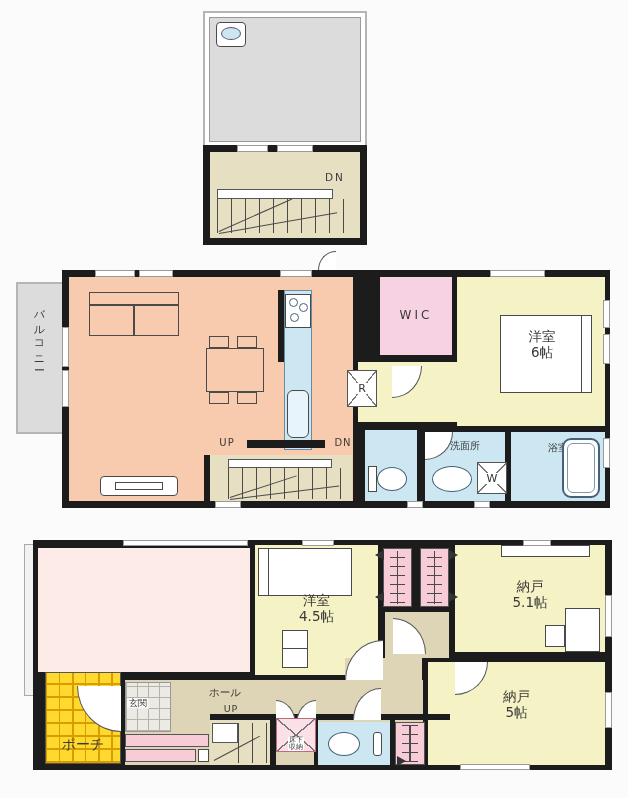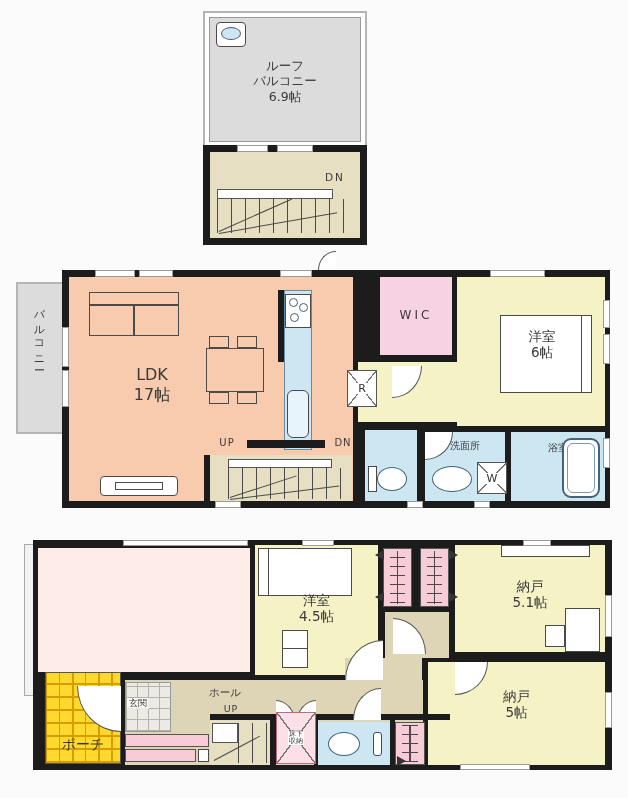--- a/index.html
+++ b/index.html
@@ -55,23 +55,20 @@
 </head>
 <body>
 
 <div class="canvas">
 
   <div class="abs" style="left:203px;top:11px;width:164px;height:137px;background:#fff;border:2px solid #b5b5b5;box-sizing:border-box;"></div>
   <div class="room" style="left:209px;top:17px;width:152px;height:125px;background:var(--balcony);border:1px solid #999;box-sizing:border-box;"></div>
   <div class="whitebox" style="left:216px;top:22px;width:30px;height:25px;border-radius:4px;position:absolute;">
     <div class="circ" style="left:4px;top:4px;width:20px;height:13px;background:#cde7f2;border-color:#557;"></div>
   </div>
-  <div class="lbl" style="left:215px;top:58px;width:140px;font-size:12.5px;">ルーフ
-バルコニー
-6.9帖</div>
 
   <div class="floorbox" style="left:203px;top:145px;width:164px;height:100px;">
     <div class="room" style="left:7px;top:7px;width:150px;height:86px;background:var(--stairs);"></div>
     <div class="win" style="left:34px;top:0;width:31px;height:7px;"></div>
     <div class="win" style="left:74px;top:0;width:36px;height:7px;"></div>
     <div class="lbl" style="left:112px;top:26px;width:40px;font-size:10.5px;letter-spacing:2px;">DN</div>
     <div class="landing" style="left:14px;top:44px;width:116px;height:10px;"></div>
     <div class="room treads-v" style="left:14px;top:54px;width:138px;height:34px;"></div>
     <div class="diag" style="left:16px;top:86px;width:80px;transform:rotate(-24deg);"></div>
     <div class="diag" style="left:16px;top:88px;width:120px;transform:rotate(-10deg);"></div>
@@ -106,22 +103,20 @@
 
     <div class="sofa" style="left:27px;top:22px;width:90px;height:44px;"></div>
     <div class="outline room" style="left:147px;top:66px;width:20px;height:12px;"></div>
     <div class="outline room" style="left:175px;top:66px;width:20px;height:12px;"></div>
     <div class="outline room" style="left:144px;top:78px;width:58px;height:44px;"></div>
     <div class="outline room" style="left:147px;top:122px;width:20px;height:12px;"></div>
     <div class="outline room" style="left:175px;top:122px;width:20px;height:12px;"></div>
     <div class="whitebox room" style="left:38px;top:206px;width:78px;height:20px;border-radius:4px;">
       <div class="outline" style="position:absolute;left:14px;top:5px;width:48px;height:8px;border-width:1px;"></div>
     </div>
-    <div class="lbl" style="left:30px;top:95px;width:120px;font-size:16px;">LDK
-17帖</div>
 
     <div class="room" style="left:142px;top:185px;width:6px;height:46px;background:var(--wall);"></div>
     <div class="room" style="left:148px;top:185px;width:142px;height:46px;background:var(--stairs);">
       <div class="landing" style="left:18px;top:4px;width:104px;height:9px;"></div>
       <div class="room treads-v" style="left:18px;top:13px;width:122px;height:31px;"></div>
       <div class="diag" style="left:20px;top:42px;width:70px;transform:rotate(-18deg);"></div>
       <div class="diag" style="left:20px;top:44px;width:110px;transform:rotate(-7deg);"></div>
     </div>
     <div class="room" style="left:185px;top:170px;width:78px;height:8px;background:var(--wall);"></div>
     <div class="lbl" style="left:150px;top:167px;width:30px;font-size:10px;letter-spacing:1px;">UP</div>
@@ -215,21 +210,21 @@
     <div class="room" style="left:357px;top:174px;width:5px;height:51px;background:var(--wall);"></div>
 
     <div class="room" style="left:177px;top:180px;width:60px;height:45px;background:var(--stairs);">
       <div class="landing" style="left:2px;top:3px;width:26px;height:20px;"></div>
       <div class="room treads-v" style="left:28px;top:3px;width:30px;height:40px;"></div>
       <div class="diag" style="left:4px;top:40px;width:52px;transform:rotate(-28deg);"></div>
     </div>
 
     <div class="arc arc-bl" style="left:243px;top:160px;width:20px;height:25px;"></div>
     <div class="arc arc-br" style="left:263px;top:160px;width:20px;height:25px;"></div>
-    <div class="xbox" style="left:243px;top:172px;width:40px;height:52px;border-color:#c06a80;background-color:#fbe0e8;">
+    <div class="xbox" style="left:243px;top:178px;width:40px;height:34px;border-color:#c06a80;background-color:#fbe0e8;align-items:flex-end;">
       <span class="lbl" style="position:static;font-size:7px;background:#fff;">床下
 収納</span>
     </div>
 
     <div class="room" style="left:285px;top:182px;width:72px;height:43px;background:var(--water);"></div>
     <div class="circ" style="left:295px;top:192px;width:32px;height:24px;"></div>
     <div class="whitebox" style="position:absolute;left:340px;top:192px;width:9px;height:24px;border-radius:3px;"></div>
     <div class="arc arc-br" style="left:320px;top:148px;width:28px;height:32px;"></div>
 
     <div class="hanger" style="left:362px;top:182px;width:30px;height:43px;"></div>

